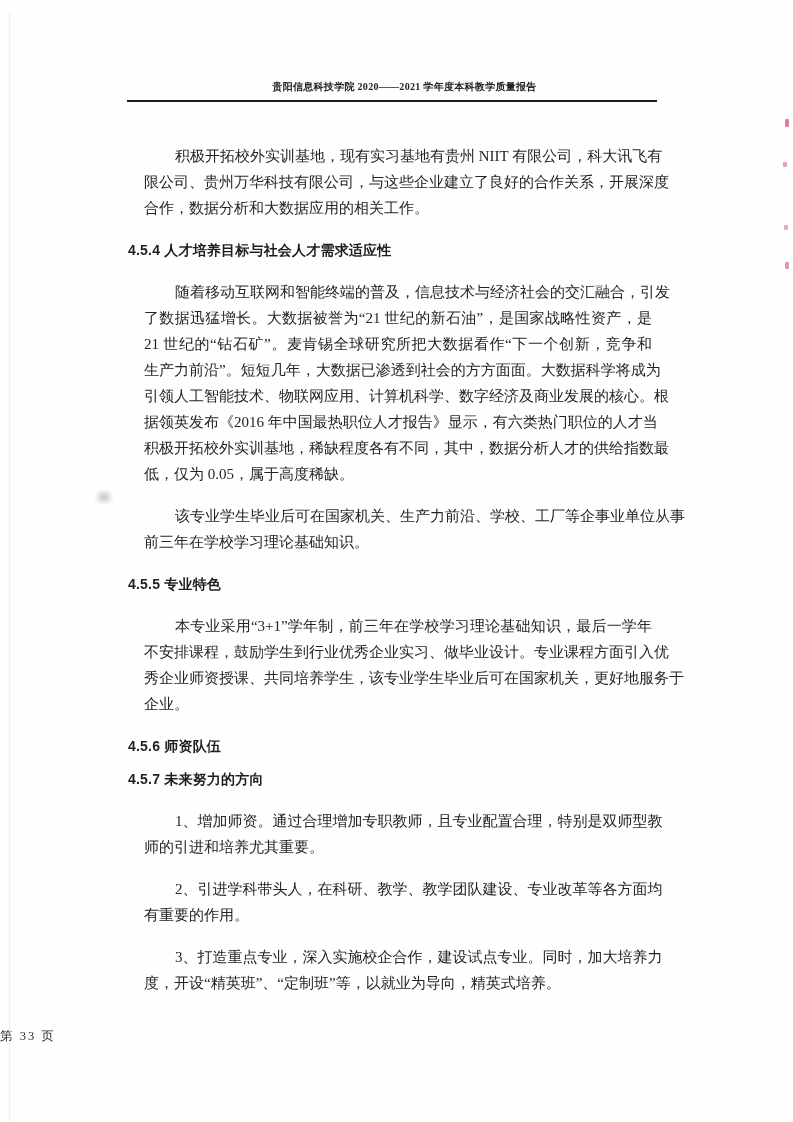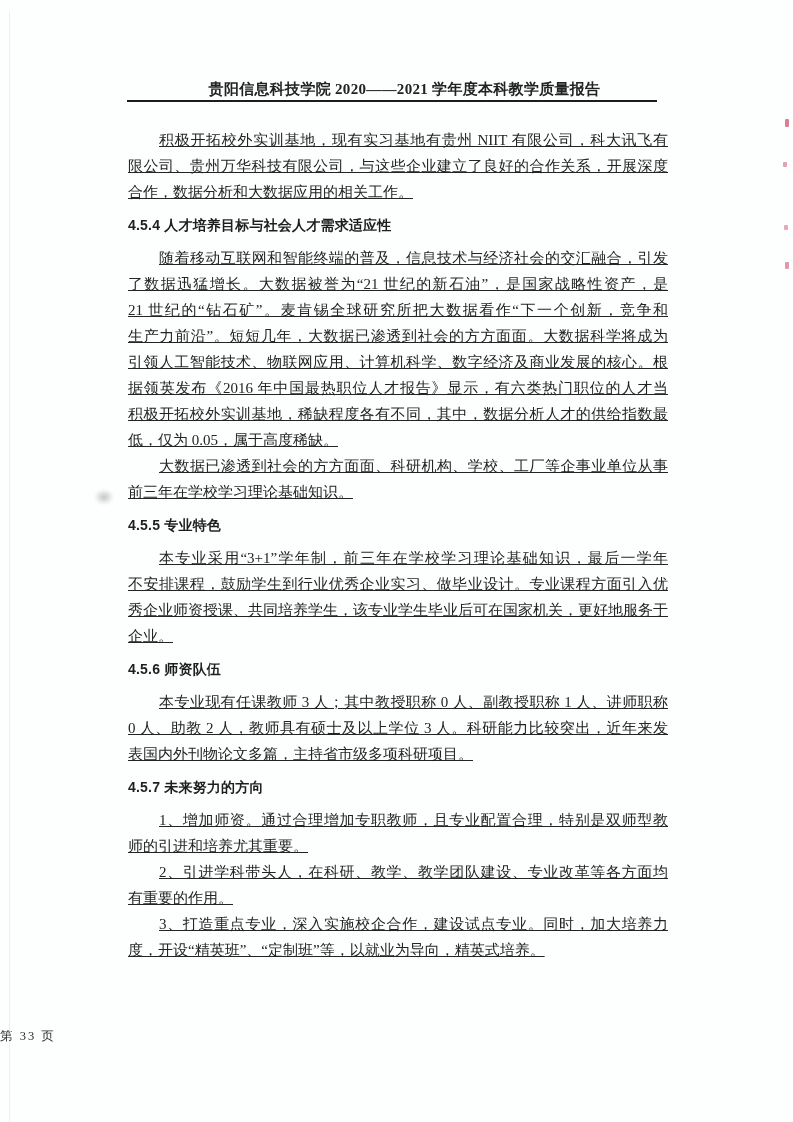--- a/index.html
+++ b/index.html
@@ -22,21 +22,21 @@
     width: 1px;
     height: 1110px;
     background: rgba(205, 212, 212, 0.35);
   }
   .header-title {
     position: absolute;
     top: 80px;
     left: 16px;
     right: 0;
     text-align: center;
-    font-size: 15px;
+    font-size: 10px;
     font-weight: bold;
     letter-spacing: 0.3px;
     color: #222;
   }
   .header-rule {
     position: absolute;
     left: 127px;
     top: 100px;
     width: 530px;
     height: 2px;
@@ -44,21 +44,21 @@
   }
   .doc {
     position: absolute;
     left: 128px;
     top: 127px;
     width: 540px;
     font-size: 15px;
     line-height: 26px;
     color: #242424;
   }
-  .para { margin: 0; text-decoration: underline; }
+  .para { margin: 16px; }
   .line {
     text-align: justify;
     text-align-last: justify;
     white-space: nowrap;
   }
   .line.first { text-indent: 31px; }
   .line.last {
     text-align-last: left;
     white-space: normal;
   }
@@ -120,36 +120,31 @@
       <div class="line first">随着移动互联网和智能终端的普及，信息技术与经济社会的交汇融合，引发</div>
       <div class="line">了数据迅猛增长。大数据被誉为“21 世纪的新石油”，是国家战略性资产，是</div>
       <div class="line">21 世纪的“钻石矿”。麦肯锡全球研究所把大数据看作“下一个创新，竞争和</div>
       <div class="line">生产力前沿”。短短几年，大数据已渗透到社会的方方面面。大数据科学将成为</div>
       <div class="line">引领人工智能技术、物联网应用、计算机科学、数字经济及商业发展的核心。根</div>
       <div class="line">据领英发布《2016 年中国最热职位人才报告》显示，有六类热门职位的人才当</div>
       <div class="line">积极开拓校外实训基地，稀缺程度各有不同，其中，数据分析人才的供给指数最</div>
       <div class="line last">低，仅为 0.05，属于高度稀缺。</div>
     </div>
     <div class="para">
-      <div class="line first">大数据已渗透到社会的方方面面、科研机构、学校、工厂等企事业单位从事</div>
+      <div class="line first">该专业学生毕业后可在国家机关、生产力前沿、学校、工厂等企事业单位从事</div>
       <div class="line last">前三年在学校学习理论基础知识。</div>
     </div>
     <div class="heading">4.5.5 专业特色</div>
     <div class="para">
       <div class="line first">本专业采用“3+1”学年制，前三年在学校学习理论基础知识，最后一学年</div>
       <div class="line">不安排课程，鼓励学生到行业优秀企业实习、做毕业设计。专业课程方面引入优</div>
       <div class="line">秀企业师资授课、共同培养学生，该专业学生毕业后可在国家机关，更好地服务于</div>
       <div class="line last">企业。</div>
     </div>
     <div class="heading">4.5.6 师资队伍</div>
-    <div class="para">
-      <div class="line first">本专业现有任课教师 3 人；其中教授职称 0 人、副教授职称 1 人、讲师职称</div>
-      <div class="line">0 人、助教 2 人，教师具有硕士及以上学位 3 人。科研能力比较突出，近年来发</div>
-      <div class="line last">表国内外刊物论文多篇，主持省市级多项科研项目。</div>
-    </div>
     <div class="heading">4.5.7 未来努力的方向</div>
     <div class="para">
       <div class="line first">1、增加师资。通过合理增加专职教师，且专业配置合理，特别是双师型教</div>
       <div class="line last">师的引进和培养尤其重要。</div>
     </div>
     <div class="para">
       <div class="line first">2、引进学科带头人，在科研、教学、教学团队建设、专业改革等各方面均</div>
       <div class="line last">有重要的作用。</div>
     </div>
     <div class="para">

